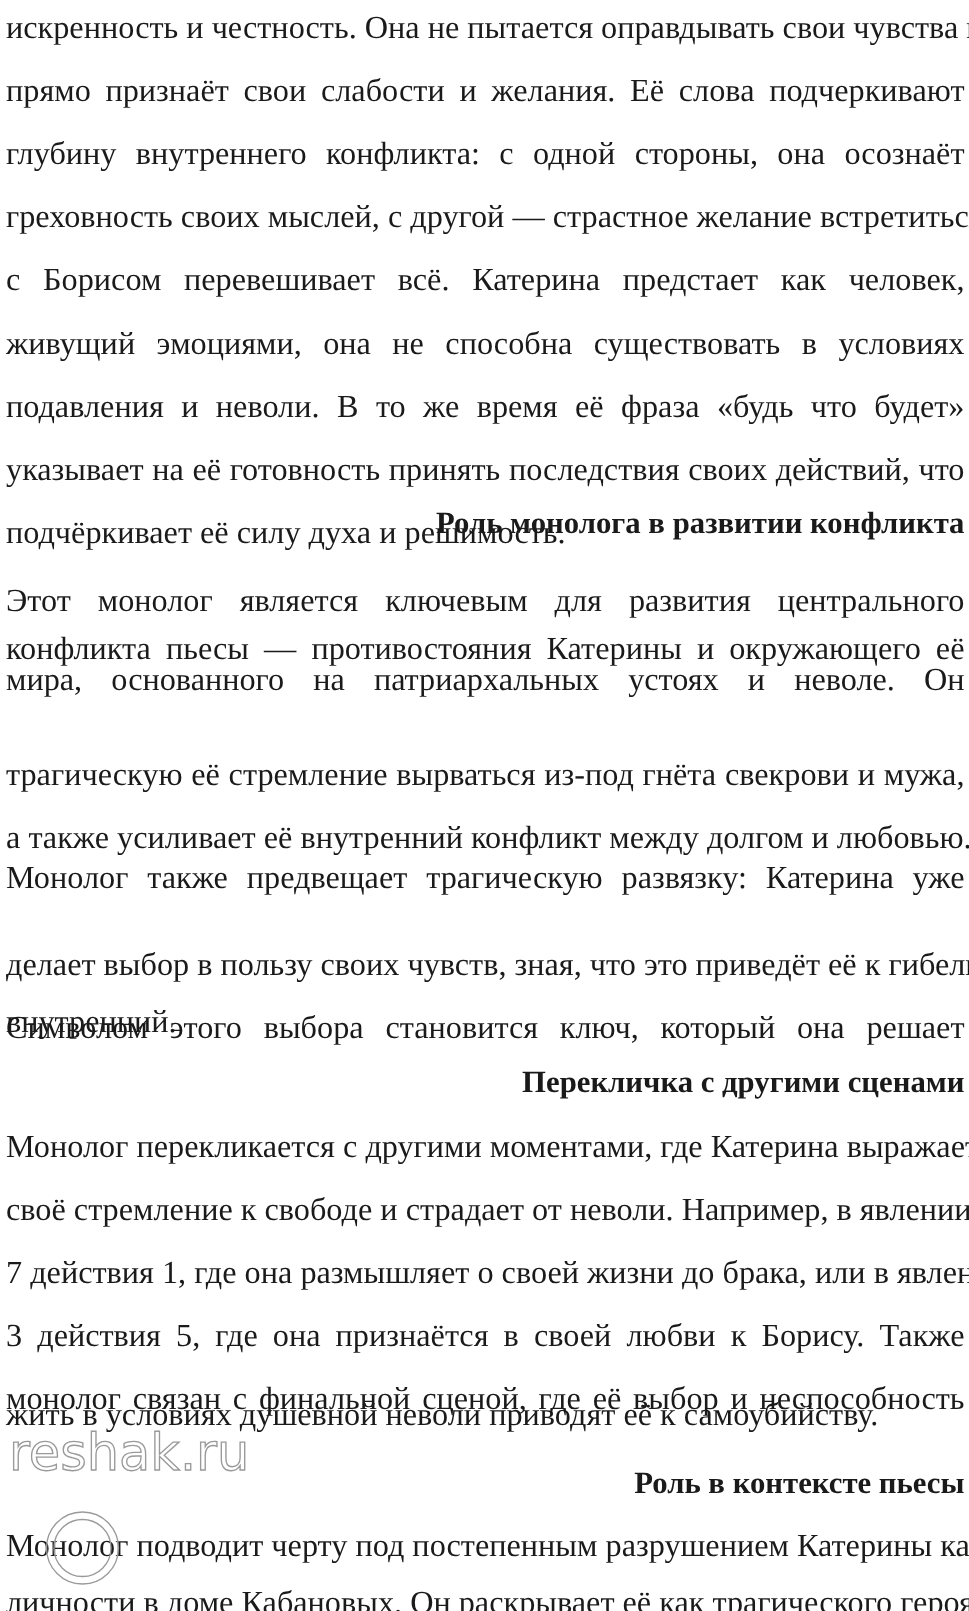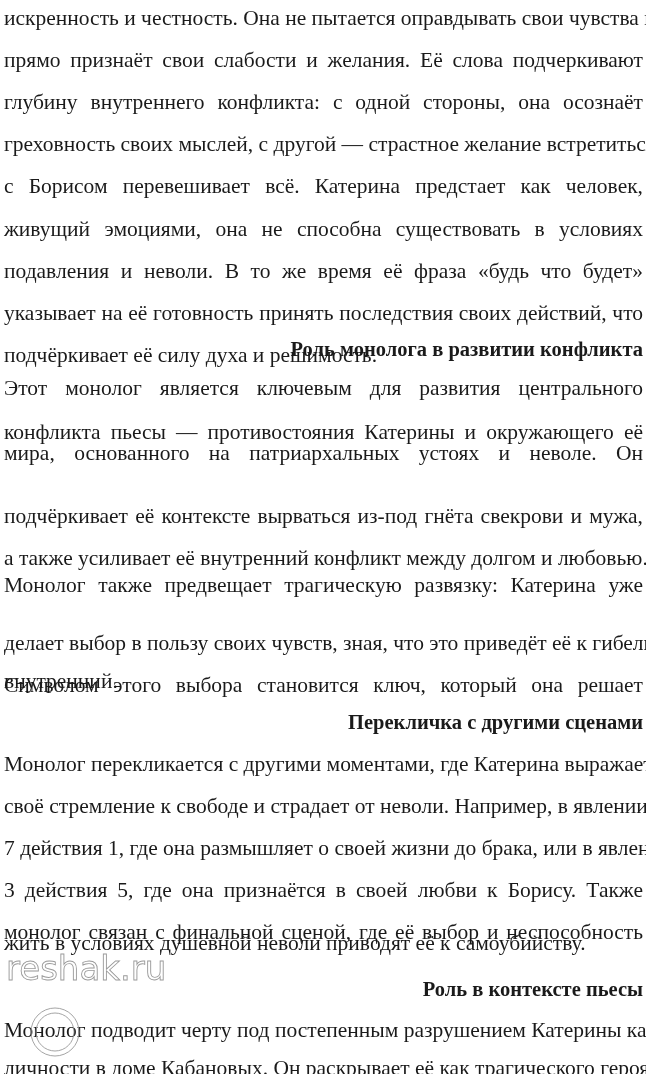--- a/index.html
+++ b/index.html
@@ -66,24 +66,24 @@
   <div class="line" style="top:45px">прямо признаёт свои слабости и желания. Её слова подчеркивают</div>
   <div class="line" style="top:87px">глубину внутреннего конфликта: с одной стороны, она осознаёт</div>
   <div class="line" style="top:129px">греховность своих мыслей, с другой — страстное желание встретиться</div>
   <div class="line" style="top:171px">с Борисом перевешивает всё. Катерина предстает как человек,</div>
   <div class="line" style="top:214px">живущий эмоциями, она не способна существовать в условиях</div>
   <div class="line" style="top:256px">подавления и неволи. В то же время её фраза «будь что будет»</div>
   <div class="line" style="top:298px">указывает на её готовность принять последствия своих действий, что</div>
   <div class="line last" style="top:340px">подчёркивает её силу духа и решимость.</div>
 
   <div class="heading" style="top:334px">Роль монолога в развитии конфликта</div>
-  <div class="line" style="top:373px">Этот монолог является ключевым для развития центрального</div>
+  <div class="line" style="top:385px">Этот монолог является ключевым для развития центрального</div>
   <div class="line" style="top:417px">конфликта пьесы — противостояния Катерины и окружающего её</div>
   <div class="line" style="top:438px">мира, основанного на патриархальных устоях и неволе. Он</div>
-  <div class="line" style="top:501px">подчёркивает её контексте вырваться из-под гнёта свекрови и мужа,</div>
+  <div class="line" style="top:501px">трагическую её стремление вырваться из-под гнёта свекрови и мужа,</div>
   <div class="line" style="top:543px">а также усиливает её внутренний конфликт между долгом и любовью.</div>
   <div class="line" style="top:570px">Монолог также предвещает трагическую развязку: Катерина уже</div>
   <div class="line" style="top:628px">делает выбор в пользу своих чувств, зная, что это приведёт её к гибели.</div>
   <div class="line" style="top:670px">Символом этого выбора становится ключ, который она решает</div>
   <div class="line last" style="top:666px">внутренний.</div>
 
   <div class="heading" style="top:707px">Перекличка с другими сценами</div>
   <div class="line" style="top:749px">Монолог перекликается с другими моментами, где Катерина выражает</div>
   <div class="line" style="top:791px">своё стремление к свободе и страдает от неволи. Например, в явлении</div>
   <div class="line" style="top:833px">7 действия 1, где она размышляет о своей жизни до брака, или в явлении</div>

